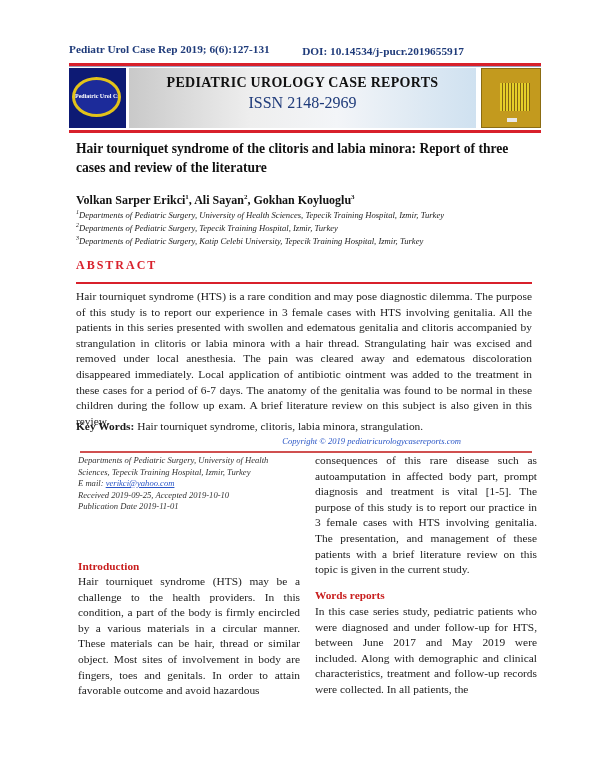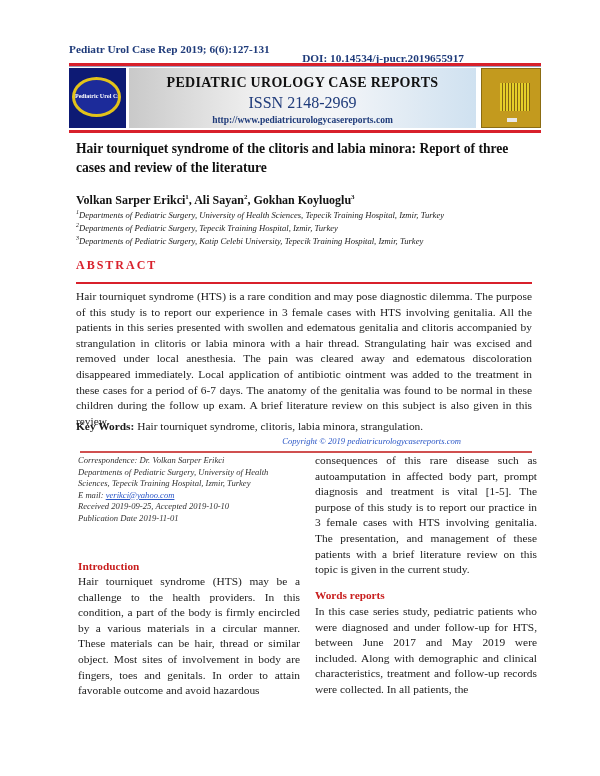--- a/index.html
+++ b/index.html
@@ -1,21 +1,21 @@
 <!DOCTYPE html>
 <html><head>
 <meta charset="utf-8">
 <style>
   html, body { margin:0; padding:0; background:#ffffff; }
   body { width:600px; height:776px; position:relative; overflow:hidden; font-family:"Liberation Serif", serif; color:#1a1a1a; }
   .page { position:absolute; left:0; top:0; width:524px; height:776px; }
 
   .running-head { position:absolute; left:69px; right:60px; top:43px; height:16px; font-weight:bold; font-size:11.3px; color:#1f3b7a; }
   .running-head .left { position:absolute; left:0; top:0; }
-  .running-head .right { position:absolute; right:0; top:9px; }
+  .running-head .right { position:absolute; right:0; top:2px; }
   .rule-top { position:absolute; left:69px; width:472px; top:63px; height:3px; background:#d8202b; }
   .rule-top2 { position:absolute; left:69px; width:472px; top:66px; height:1px; background:#9aa0c0; }
 
   .banner { position:absolute; left:69px; top:68px; width:472px; height:60px; }
   .logo-left { position:absolute; left:0; top:0; width:57px; height:60px; background:#0d1a74; }
   .logo-left .ring { position:absolute; left:3px; top:9px; width:49px; height:40px; border-radius:50%; border:3px solid #e2c21a; box-sizing:border-box; background:#1c2b9a; }
   .logo-left .ring span { position:absolute; left:0; right:0; top:12px; text-align:center; color:#ffffff; font-size:6px; font-weight:bold; line-height:8px; white-space:nowrap; overflow:hidden; }
   .banner-center { position:absolute; left:60px; top:0; width:347px; height:60px; background:linear-gradient(90deg,#c9c9c9 0%,#eeeeee 35%,#f3f5f8 60%,#cfe1f0 100%); text-align:center; }
   .banner-center .journal { margin-top:7px; font-size:14px; font-weight:bold; color:#111; letter-spacing:0.3px; }
   .banner-center .issn { margin-top:3px; font-size:16px; color:#1f3b7a; }
@@ -59,21 +59,20 @@
 
   <div class="banner">
     <div class="logo-left">
       <div class="ring">
         <span>Pediatric Urol Case Rep</span>
       </div>
     </div>
     <div class="banner-center">
       <div class="journal">PEDIATRIC UROLOGY CASE REPORTS</div>
       <div class="issn">ISSN 2148-2969</div>
-      <div class="url">http://www.pediatricurologycasereports.com</div>
     </div>
     <div class="cover">
       <div class="grid"></div>
       <div class="bottom"></div>
     </div>
   </div>
   <div class="rule-bottom"></div>
 
   <div class="title">Hair tourniquet syndrome of the clitoris and labia minora: Report of three cases and review of the literature</div>
 
@@ -88,21 +87,20 @@
   <div class="affil" style="top:235px"><sup>3</sup><span>Departments of Pediatric Surgery, Katip Celebi University, Tepecik Training Hospital, Izmir, Turkey</span></div>
 
   <div class="abstract-head">ABSTRACT</div>
   <div class="abstract-rule"></div>
   <div class="abstract-text">Hair tourniquet syndrome (HTS) is a rare condition and may pose diagnostic dilemma. The purpose of this study is to report our experience in 3 female cases with HTS involving genitalia. All the patients in this series presented with swollen and edematous genitalia and clitoris accompanied by strangulation in clitoris or labia minora with a hair thread. Strangulating hair was excised and removed under local anesthesia. The pain was cleared away and edematous discoloration disappeared immediately. Local application of antibiotic ointment was added to the treatment in these cases for a period of 6-7 days. The anatomy of the genitalia was found to be normal in these children during the follow up exam. A brief literature review on this subject is also given in this review.</div>
   <div class="keywords"><b>Key Words:</b> <span>Hair tourniquet syndrome, clitoris, labia minora, strangulation.</span></div>
   <div class="copyright">Copyright © 2019 pediatricurologycasereports.com</div>
   <div class="abstract-rule2"></div>
 
   <div class="corr">
-    <div>Correspondence: Dr. Volkan Sarper Erikci</div>
     <div>Departments of Pediatric Surgery, University of Health Sciences, Tepecik Training Hospital, Izmir, Turkey</div>
     <div><span>E mail: </span><span class="link">verikci@yahoo.com</span></div>
     <div>Received 2019-09-25, Accepted 2019-10-10</div>
     <div>Publication Date 2019-11-01</div>
   </div>
 
   <div class="sec-head" style="left:78px; top:560px;">Introduction</div>
   <div class="col-text" style="left:78px; top:574px;">Hair tourniquet syndrome (HTS) may be a challenge to the health providers. In this condition, a part of the body is firmly encircled by a various materials in a circular manner. These materials can be hair, thread or similar object. Most sites of involvement in body are fingers, toes and genitals. In order to attain favorable outcome and avoid hazardous</div>
 
   <div class="col-text" style="left:315px; top:453px;">consequences of this rare disease such as autoamputation in affected body part, prompt diagnosis and treatment is vital [1-5]. The purpose of this study is to report our practice in 3 female cases with HTS involving genitalia. The presentation, and management of these patients with a brief literature review on this topic is given in the current study.</div>

